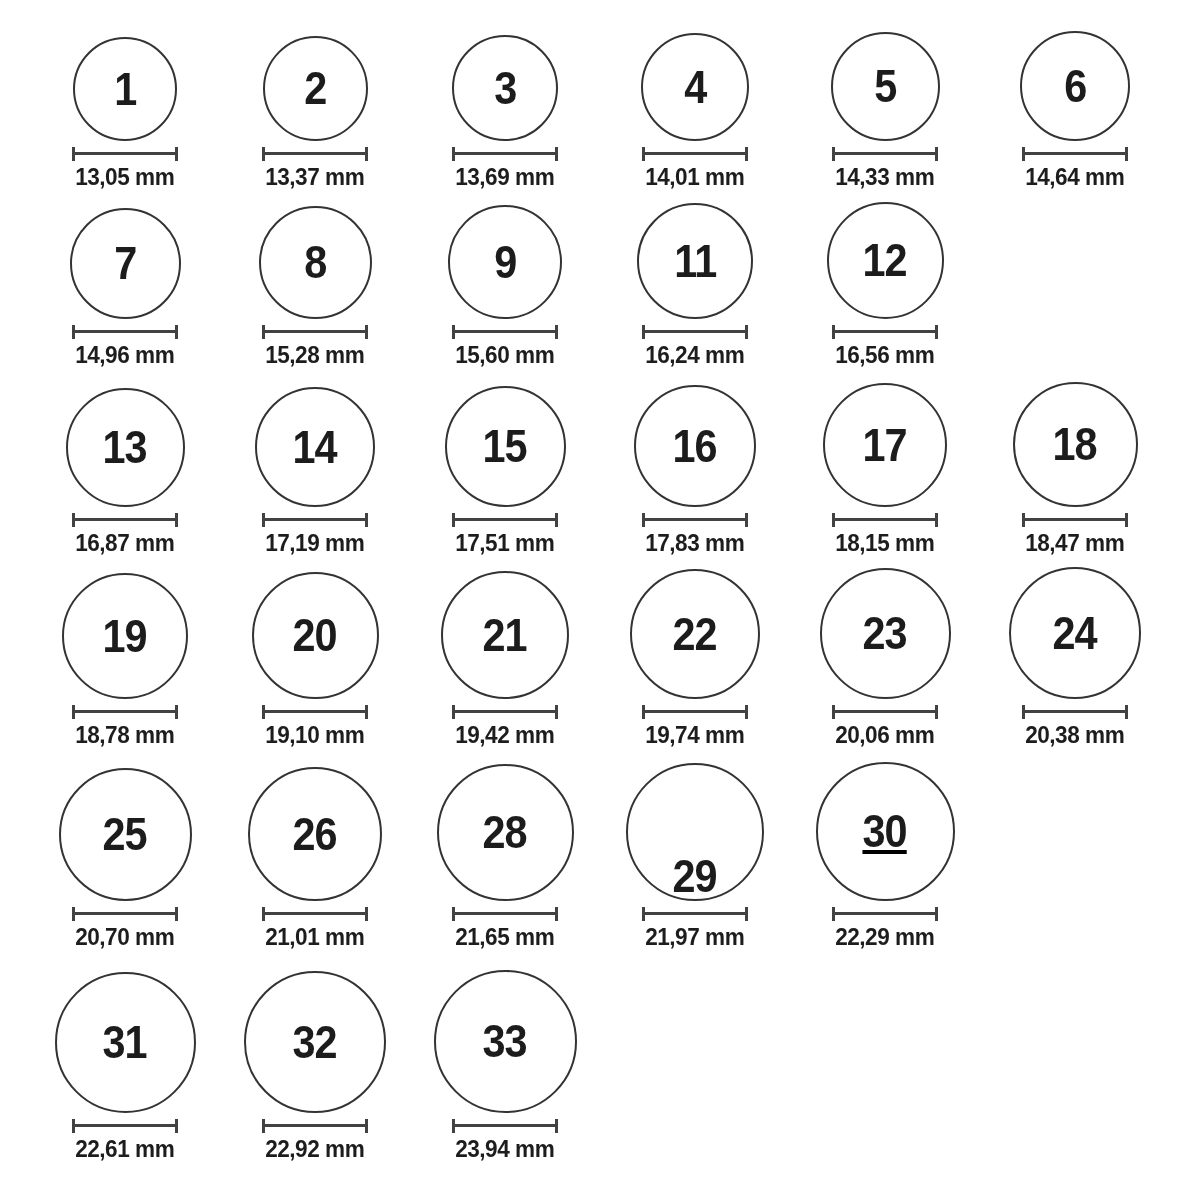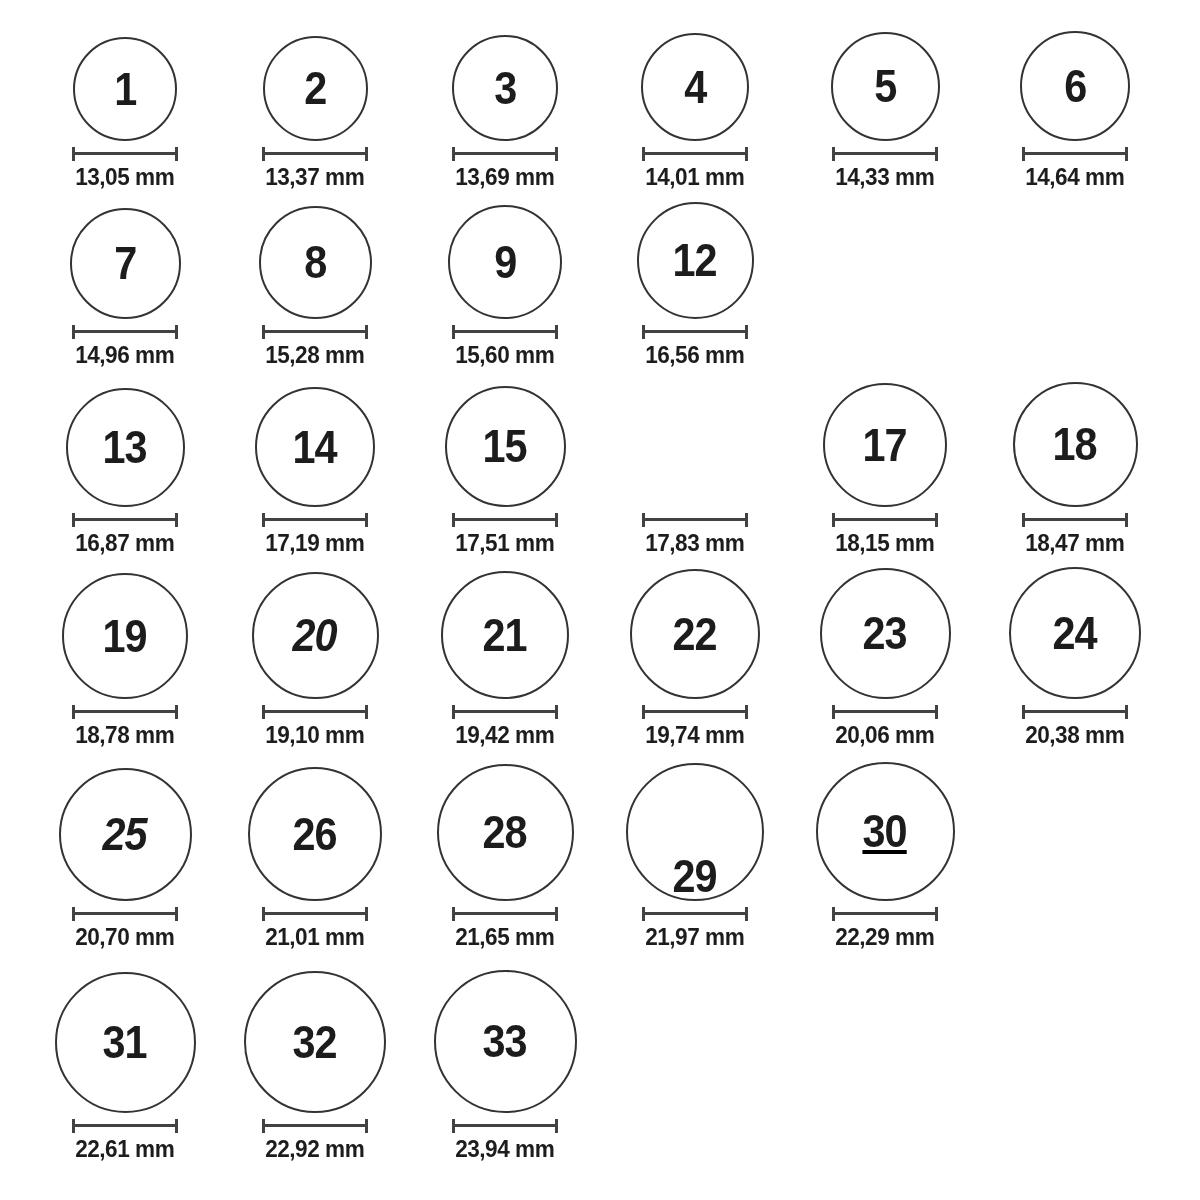--- a/index.html
+++ b/index.html
@@ -133,20 +133,27 @@
         <div class="lbl">15,28 mm</div>
       </div>
       <div class="cell">
         <div class="circle" style="width: 114px; height: 114px;">
           <span class="num">9</span>
         </div>
         <div class="dimline"></div>
         <div class="lbl">15,60 mm</div>
       </div>
       <div class="cell">
+        <div class="circle" style="width: 116px; height: 116px;">
+          <span class="num">11</span>
+        </div>
+        <div class="dimline"></div>
+        <div class="lbl">16,24 mm</div>
+      </div>
+      <div class="cell">
         <div class="circle" style="width: 117px; height: 117px;">
           <span class="num">12</span>
         </div>
         <div class="dimline"></div>
         <div class="lbl">16,56 mm</div>
       </div>
     </div>
     <div class="row" style="height: 188px;">
       <div class="cell">
         <div class="circle" style="width: 119px; height: 119px; text-align: right;">
@@ -163,20 +170,23 @@
         <div class="lbl">17,19 mm</div>
       </div>
       <div class="cell">
         <div class="circle" style="width: 121px; height: 121px;">
           <span class="num">15</span>
         </div>
         <div class="dimline"></div>
         <div class="lbl">17,51 mm</div>
       </div>
       <div class="cell">
+        <div class="circle" style="width: 122px; height: 122px;">
+          <span class="num">16</span>
+        </div>
         <div class="dimline"></div>
         <div class="lbl">17,83 mm</div>
       </div>
       <div class="cell">
         <div class="circle" style="width: 124px; height: 124px; text-align: right;">
           <span class="num">17</span>
         </div>
         <div class="dimline"></div>
         <div class="lbl">18,15 mm</div>
       </div>
@@ -190,21 +200,21 @@
     </div>
     <div class="row" style="height: 192px;">
       <div class="cell">
         <div class="circle" style="width: 126px; height: 126px;">
           <span class="num">19</span>
         </div>
         <div class="dimline"></div>
         <div class="lbl">18,78 mm</div>
       </div>
       <div class="cell">
-        <div class="circle" style="width: 127px; height: 127px; font-style: italic;">
+        <div class="circle" style="width: 127px; height: 127px;">
           <span class="num">20</span>
         </div>
         <div class="dimline"></div>
         <div class="lbl">19,10 mm</div>
       </div>
       <div class="cell">
         <div class="circle" style="width: 128px; height: 128px;">
           <span class="num">21</span>
         </div>
         <div class="dimline"></div>
@@ -227,21 +237,21 @@
       <div class="cell">
         <div class="circle" style="width: 132px; height: 132px;">
           <span class="num">24</span>
         </div>
         <div class="dimline"></div>
         <div class="lbl">20,38 mm</div>
       </div>
     </div>
     <div class="row" style="height: 202px;">
       <div class="cell">
-        <div class="circle" style="width: 133px; height: 133px; font-style: italic;">
+        <div class="circle" style="width: 133px; height: 133px;">
           <span class="num">25</span>
         </div>
         <div class="dimline"></div>
         <div class="lbl">20,70 mm</div>
       </div>
       <div class="cell">
         <div class="circle" style="width: 134px; height: 134px;">
           <span class="num">26</span>
         </div>
         <div class="dimline"></div>

